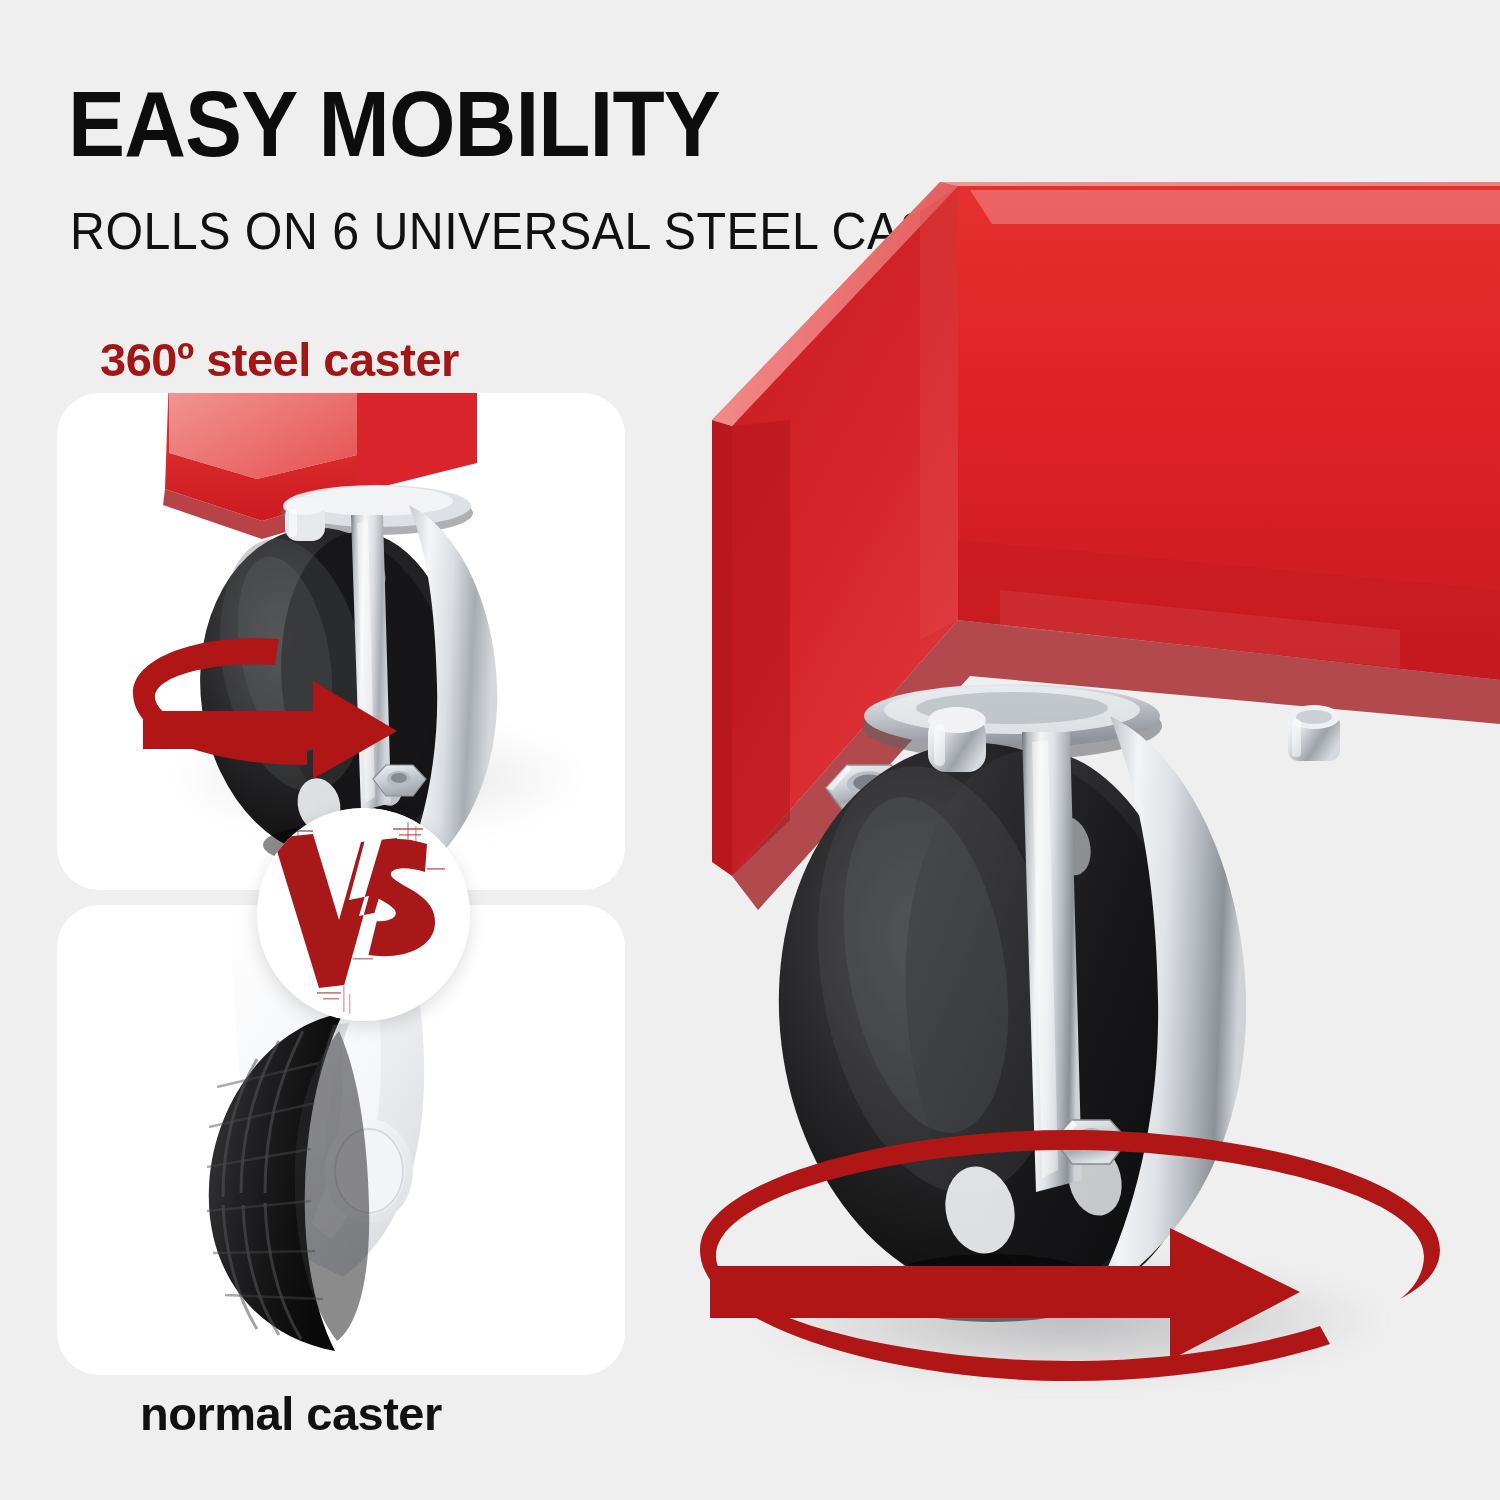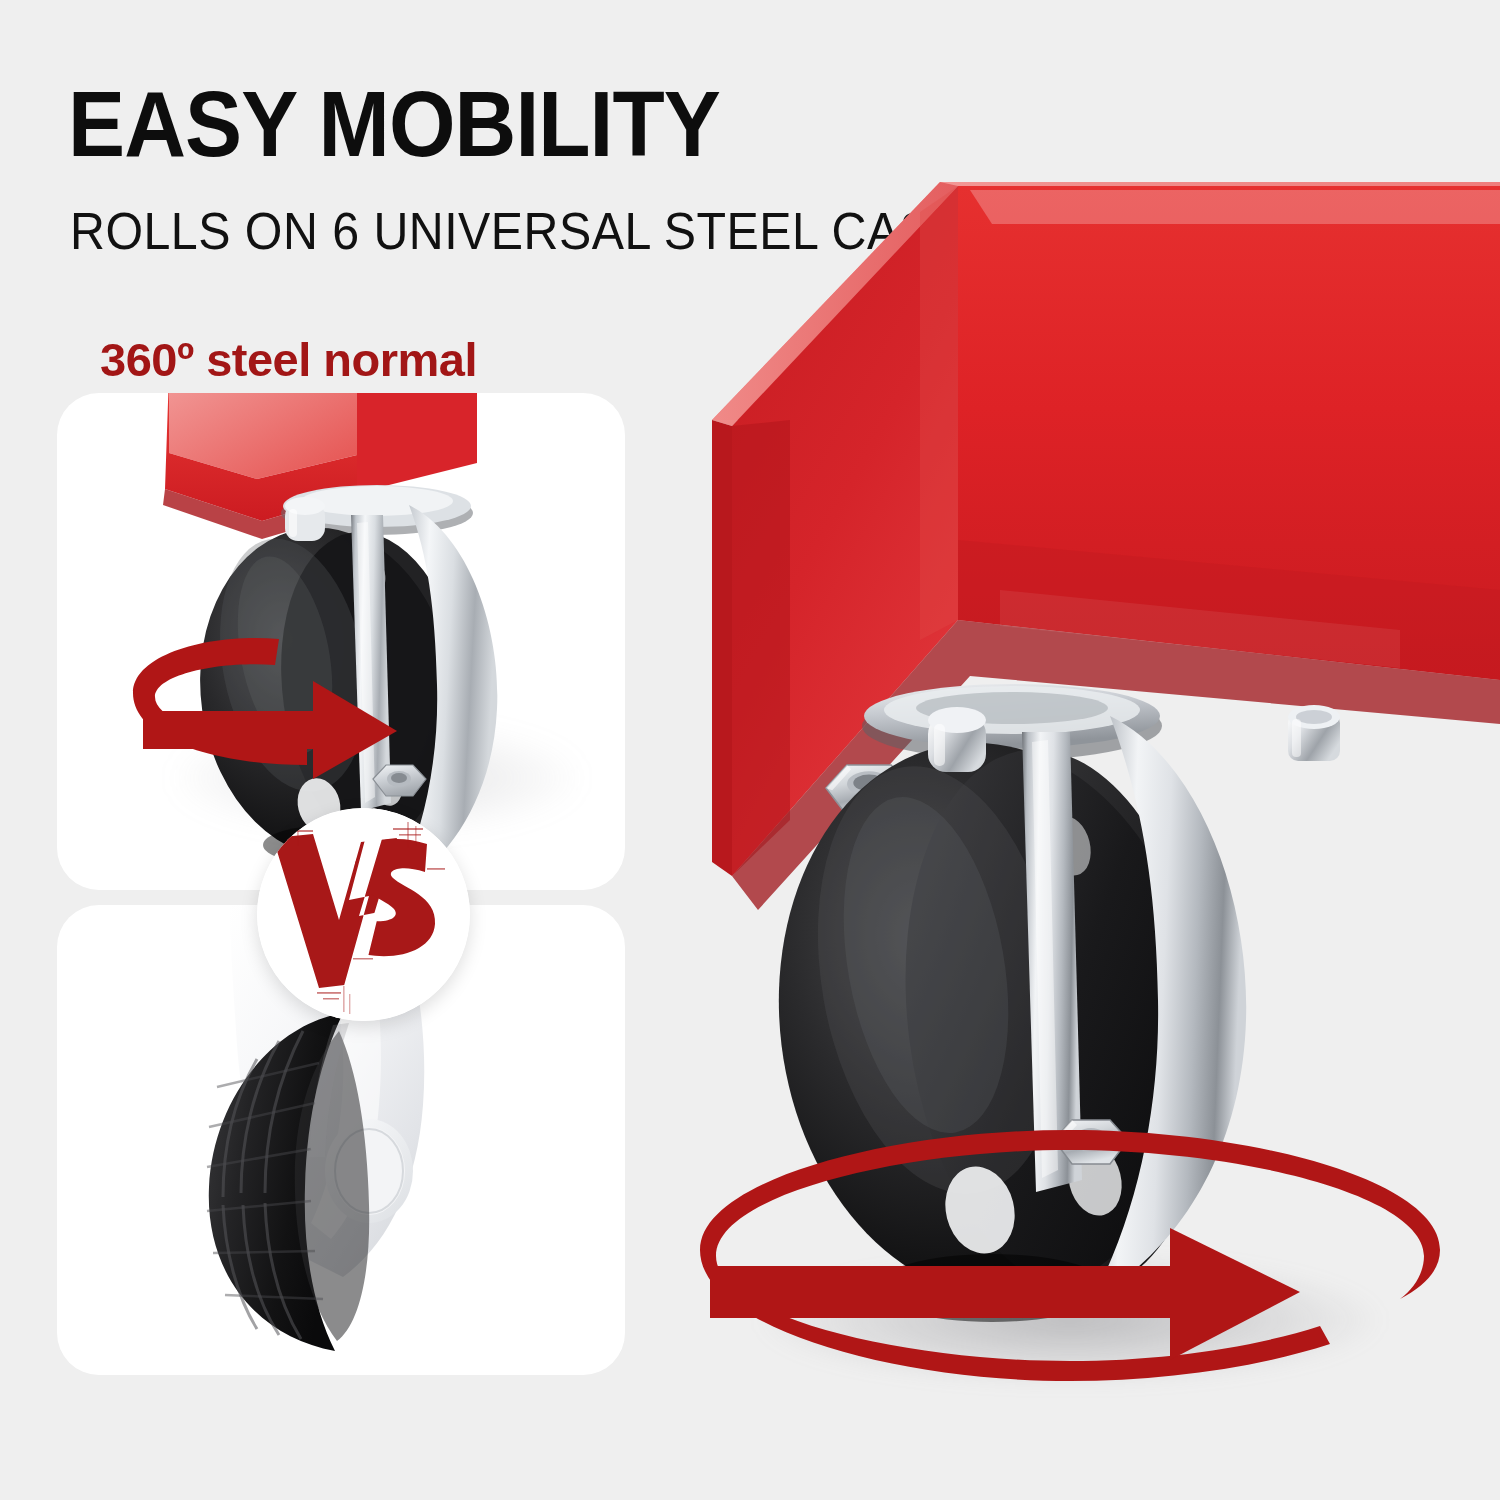--- a/index.html
+++ b/index.html
@@ -248,21 +248,21 @@
 
       <rect x="70" y="1146" width="500" height="52" fill="#b01616"></rect>
 
       <polygon points="530,1108 660,1172 530,1240" fill="#b01616"></polygon>
 
       <path d="M 660 1150 C 735 1144 790 1158 798 1176 L 660 1196 Z" fill="#b01616" opacity="0.0"></path>
     </g>
   </svg>
 
 
-  <div class="inset-label-top">360º steel normal</div>
+  <div class="inset-label-top">360º steel caster</div>
 
   <div class="card card-top">
     <div class="floor-shadow-inset2"></div>
     <svg class="art" viewBox="0 0 568 497">
       <defs>
         <linearGradient id="iTubeFront" x1="0" y1="0" x2="0" y2="1">
           <stop offset="0" stop-color="#ea3a36"></stop>
           <stop offset="1" stop-color="#cc1b21"></stop>
         </linearGradient>
         <linearGradient id="iTubeTop" x1="0" y1="0" x2="1" y2="1">
@@ -397,20 +397,21 @@
           <path d="M 150 306 L 254 296"></path>
           <path d="M 156 348 L 258 346"></path>
           <path d="M 168 390 L 266 394"></path>
         </g>
 
         <path d="M 276 120 C 262 160 254 206 252 252 L 268 252 C 270 204 278 160 292 118 Z" fill="#8a8a8e" opacity="0.25"></path>
       </g>
     </svg>
   </div>
 
+  <div class="inset-label-bottom">normal caster</div>
 
   <div class="vs-badge">
     <svg viewBox="0 0 213 213" width="213" height="213">
       <defs>
         <clipPath id="vsClip">
             <circle cx="106.5" cy="106.5" r="106.5"></circle>
           </clipPath>
       </defs>
       <g clip-path="url(#vsClip)">
         <circle cx="106.5" cy="106.5" r="106.5" fill="#ffffff"></circle>

